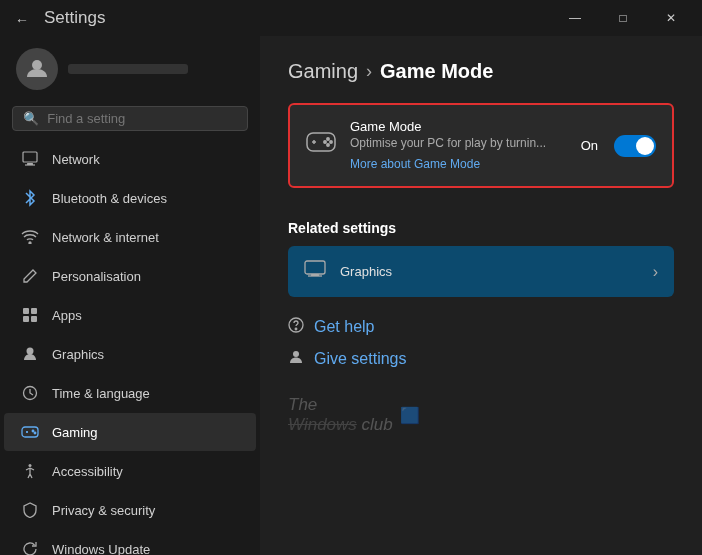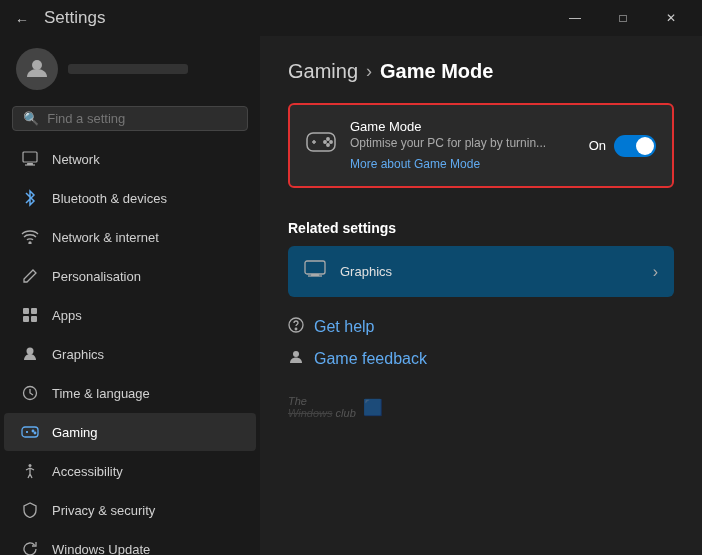--- a/index.html
+++ b/index.html
@@ -202,21 +202,21 @@
     }
     .game-mode-link {
       font-size: 12px;
       color: #60aaf0;
       text-decoration: none;
       cursor: pointer;
     }
     .toggle-container {
       display: flex;
       align-items: center;
-      gap: 8px;
+      gap: 16px;
       flex-shrink: 0;
     }
     .toggle-label {
       font-size: 13px;
       color: #fff;
     }
     .toggle {
       width: 42px; height: 22px;
       background: #0078d4;
       border-radius: 11px;
@@ -273,21 +273,21 @@
     }
 
     
     .watermark {
       display: flex;
       align-items: center;
       gap: 8px;
       margin-top: 20px;
       opacity: 0.5;
     }
-    .watermark-text { font-size: 11px; color: #888; font-style: italic; }
+    .watermark-text { font-size: 17px; color: #888; font-style: italic; }
     .watermark-icon { color: #1e90ff; font-size: 16px; }
 
     
     ::-webkit-scrollbar { width: 4px; }
     ::-webkit-scrollbar-track { background: transparent; }
     ::-webkit-scrollbar-thumb { background: #444; border-radius: 2px; }
   </style>
 </head>
 <body>
 
@@ -489,21 +489,21 @@
         </span>
         <span class="link-text">Get help</span>
       </div>
       <div class="link-item">
         <span class="link-icon">
           <svg width="16" height="16" viewBox="0 0 16 16" fill="#aaa">
             <circle cx="8" cy="5" r="3"></circle>
               <path d="M2 14c0-3.3 2.7-5.5 6-5.5s6 2.2 6 5.5"></path>
           </svg>
         </span>
-        <span class="link-text">Game feedback</span>
+        <span class="link-text">Give settings</span>
       </div>
     </div>
 
     <div class="watermark">
       <span class="watermark-text">The<br><span style="text-decoration:line-through; color:#666;">Windows</span> club</span>
       <span class="watermark-icon" style="color:#1e90ff;">🟦</span>
     </div>
   </div>
 </div>
 

